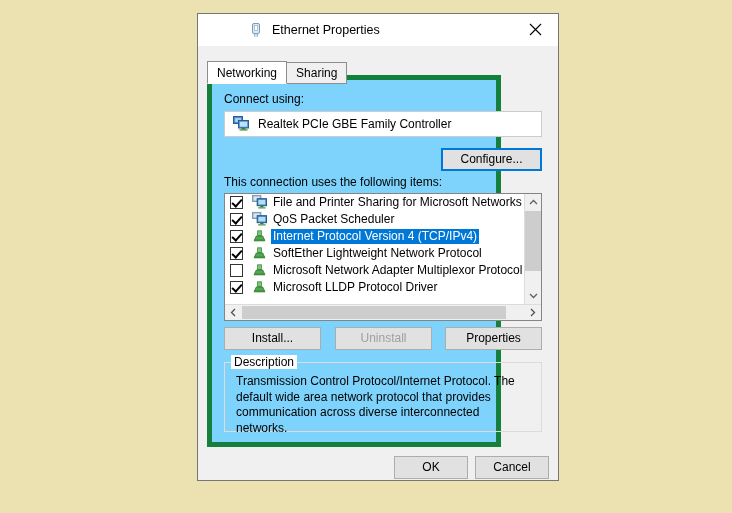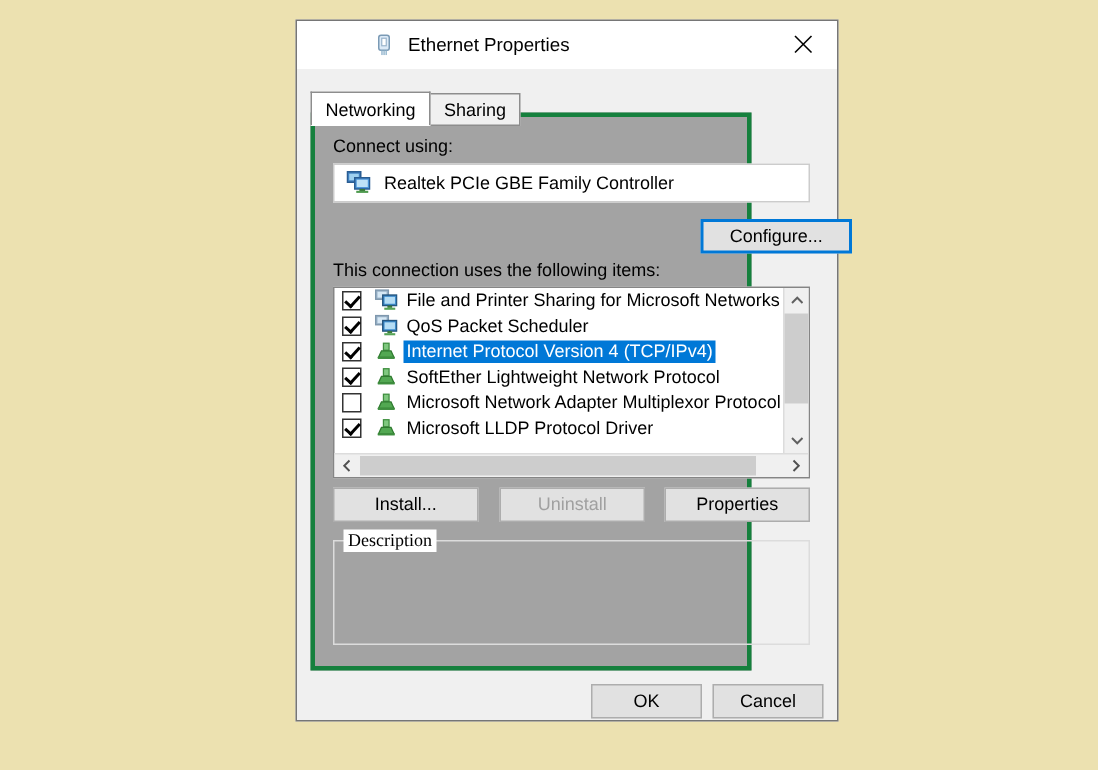--- a/index.html
+++ b/index.html
@@ -93,22 +93,22 @@
     z-index: 4;
   }
 
   
   #tabpage {
     position: absolute;
     left: 9px;
     top: 61px;
     width: 294px;
     height: 372px;
-    background: #a3a3a3;
-    border: 3px solid #15803d;
+    background: #7dd3fc;
+    border: 5px solid #15803d;
     box-sizing: border-box;
   }
 
   .field-label {
     position: absolute;
     font-size: 12px;
     white-space: nowrap;
   }
 
   
@@ -136,21 +136,20 @@
     height: 23px;
     background: #e1e1e1;
     border: 2px solid #0078d7;
     box-sizing: border-box;
     font-size: 12px;
     font-family: "Liberation Sans", sans-serif;
     color: #000;
     cursor: default;
     padding: 0;
     line-height: 19px;
-    margin-left: 28px;
   }
 
   
   #items-listbox {
     position: absolute;
     left: 12px;
     top: 113px;
     width: 318px;
     height: 128px;
     background: #ffffff;
@@ -288,21 +287,20 @@
 
   
   #description-group {
     position: absolute;
     left: 12px;
     top: 282px;
     width: 318px;
     height: 70px;
     border: 1px solid #dcdcdc;
     box-sizing: border-box;
-    font-family: Liberation Serif, serif;
   }
   #description-legend {
     position: absolute;
     left: 6px;
     top: -8px;
     background: #ffffff;
     padding: 0 3px;
     font-size: 12px;
   }
   #description-text {
@@ -500,20 +498,21 @@
         </div>
       </div>
     </div>
 
     <button class="action-button" id="uninstall-button">Uninstall</button>
     <button class="action-button" id="install-button">Install...</button>
     <button class="action-button" id="properties-button">Properties</button>
 
     <div id="description-group">
       <span id="description-legend">Description</span>
+      <div id="description-text">Transmission Control Protocol/Internet Protocol. The default wide area network protocol that provides communication across diverse interconnected networks.</div>
     </div>
 
   </div>
 
   <button class="footer-button" id="ok-button">OK</button>
   <button class="footer-button" id="cancel-button">Cancel</button>
 
 </div>
 
 </body></html>

